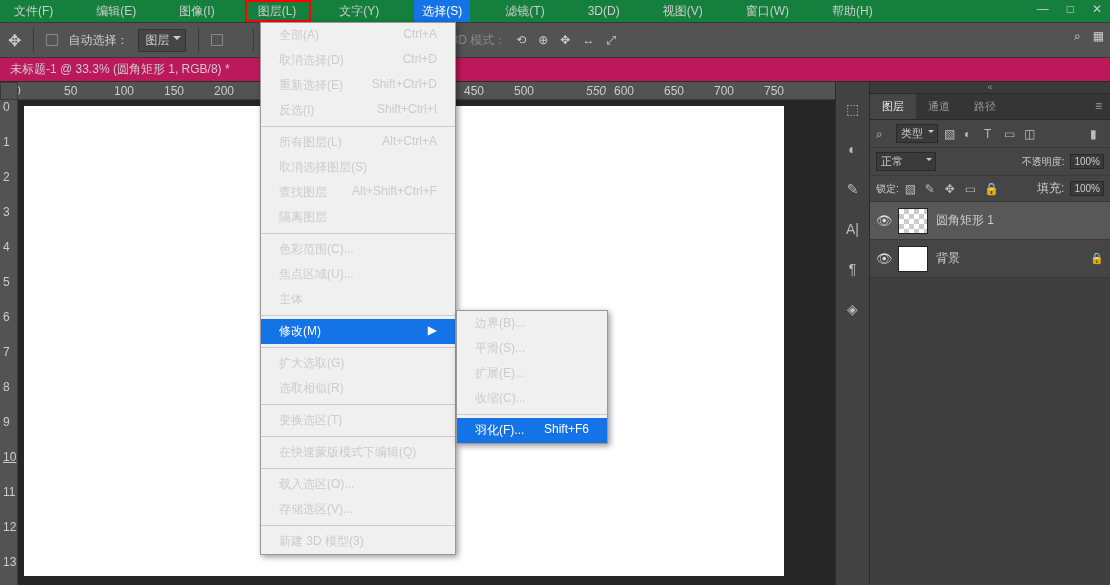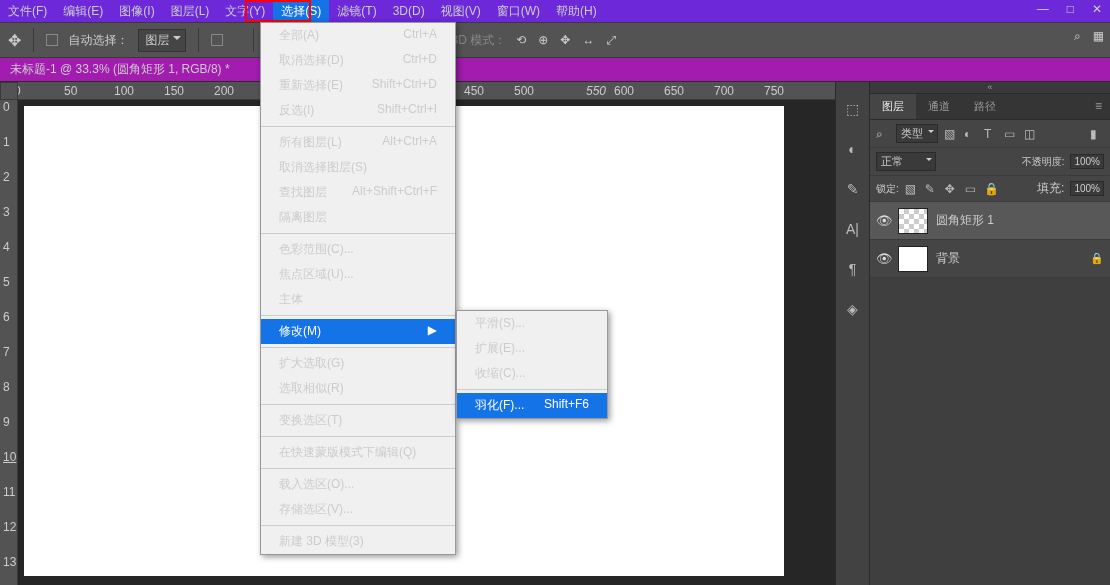--- a/index.html
+++ b/index.html
@@ -1,28 +1,28 @@
 <!DOCTYPE html>
 <html><head>
 <meta charset="utf-8">
 <style>
 * { margin:0; padding:0; box-sizing:border-box; font-family:"Microsoft YaHei",sans-serif; font-size:12px; color:#ccc; user-select:none; }
 body { background:#535353; width:1110px; height:585px; overflow:hidden; position:relative; }
-.menubar { height:22px; background:#6d28d9; display:flex; align-items:center; position:relative; }
+.menubar { height:22px; background:#15803d; display:flex; align-items:center; padding-left:6px; position:relative;gap:27px; }
 .menubar .m { padding:3px 8px; cursor:default; }
 .menubar .m.active { background:#1473e6; color:#fff; }
 .highlight-box { border:2px solid red; position:absolute; pointer-events:none; }
 .win-ctrl { position:absolute; right:8px; top:2px; display:flex; gap:18px; font-size:13px; color:#aaa; }
 .toolbar { height:36px; background:#535353; border-top:1px solid #383838; border-bottom:1px solid #383838; display:flex; align-items:center; padding:0 8px; gap:10px; position:relative; }
 .toolbar .sep { width:1px; height:24px; background:#3a3a3a; margin:0 2px; }
 .toolbar .cb { width:12px; height:12px; border:1px solid #888; display:inline-block; }
 .toolbar .sel { background:#454545; border:1px solid #333; padding:2px 16px 2px 6px; position:relative; }
 .toolbar .sel::after { content:""; position:absolute; right:4px; top:6px; border:4px solid transparent; border-top-color:#ccc; }
 .tb-right { position:absolute; right:6px; top:6px; display:flex; gap:12px; color:#999; }
-.doc-tab { height:24px; background:#a21caf; display:flex; align-items:center; padding:0 10px; font-size:11px; color:#ddd; border-bottom:1px solid #2a2a2a; }
+.doc-tab { height:24px; background:#be185d; display:flex; align-items:center; padding:0 10px; font-size:11px; color:#ddd; border-bottom:1px solid #2a2a2a; }
 .workspace { position:absolute; top:82px; left:0; right:0; bottom:0; display:flex; }
 .ruler-corner { width:18px; height:18px; background:#535353; border:1px solid #3a3a3a; }
 .ruler-h { height:18px; background:#535353; border-bottom:1px solid #3a3a3a; position:relative; font-size:9px; color:#aaa; overflow:hidden; }
 .ruler-h span { position:absolute; top:2px; }
 .ruler-v { width:18px; background:#535353; border-right:1px solid #3a3a3a; position:relative; font-size:9px; color:#aaa; overflow:hidden; }
 .ruler-v span { position:absolute; left:3px; writing-mode:horizontal-tb; }
 .canvas-area { flex:1; background:#262626; position:relative; }
 .canvas-white { position:absolute; left:6px; top:6px; width:760px; height:470px; background:#fff; }
 .right-dock { width:275px; background:#3f3f3f; border-left:1px solid #2a2a2a; display:flex; }
 .dock-icons { width:34px; background:#424242; display:flex; flex-direction:column; align-items:center; padding-top:18px; gap:22px; border-right:1px solid #2a2a2a; }
@@ -293,20 +293,23 @@
       <span>存储选区(V)...</span>
     </div>
     <hr>
     <div class="mi">
       <span>新建 3D 模型(3)</span>
     </div>
   </div>
 
 <div class="dropdown" id="modify-dd" style="left:456px; top:310px; width:152px;">
     <div class="mi">
+      <span>边界(B)...</span>
+    </div>
+    <div class="mi">
       <span>平滑(S)...</span>
     </div>
     <div class="mi">
       <span>扩展(E)...</span>
     </div>
     <div class="mi">
       <span>收缩(C)...</span>
     </div>
     <hr>
     <div class="mi hover">

